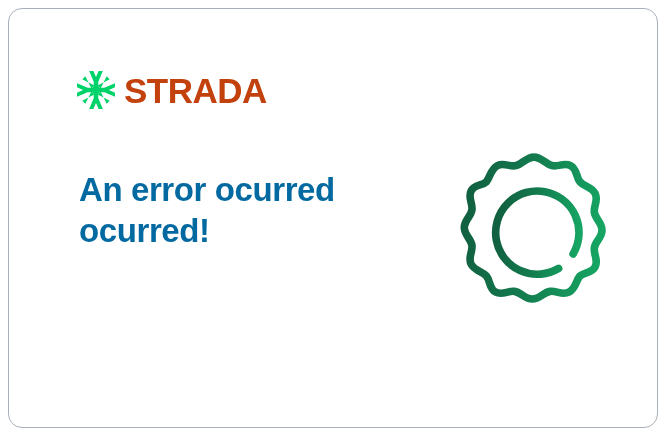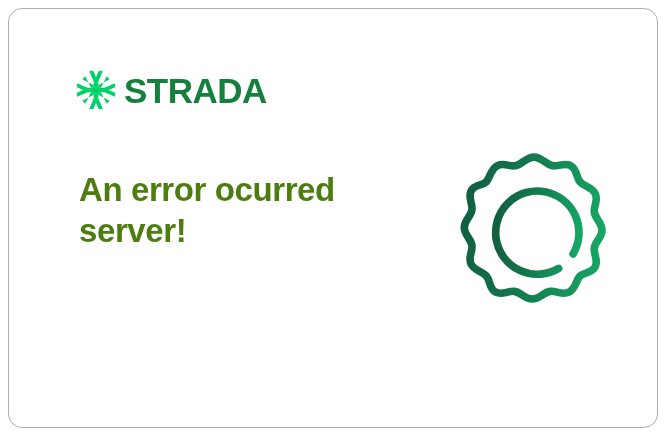--- a/index.html
+++ b/index.html
@@ -42,38 +42,38 @@
     width: 38px;
     height: 38px;
     display: block;
     flex: none;
   }
   #brand-wordmark {
     font-family: "Liberation Sans", sans-serif;
     font-size: 35px;
     font-weight: bold;
     letter-spacing: -0.5px;
-    color: #15803d;
+    color: #c2410c;
     line-height: 1;
     white-space: nowrap;
     user-select: none;
   }
 
   
   #error-message {
     position: absolute;
     left: 70px;
     top: 160px;
     width: 300px;
     font-family: "Liberation Sans", sans-serif;
     font-size: 33px;
     font-weight: bold;
     line-height: 41px;
     letter-spacing: -0.4px;
-    color: #4d7c0f;
+    color: #0369a1;
   }
   #error-message .msg-line {
     display: block;
     white-space: nowrap;
   }
 
   
   #gear-illustration {
     position: absolute;
     left: 440px;
@@ -108,21 +108,21 @@
         <path d="M86 78 L78 86 L70 70 L54 62 L62 54 L70 70 Z"></path>
 
         <circle cx="50" cy="50" r="11"></circle>
       </g>
     </svg>
     <span id="brand-wordmark">STRADA</span>
   </div>
 
   <div id="error-message">
     <span class="msg-line">An error ocurred</span>
-    <span class="msg-line">server!</span>
+    <span class="msg-line">ocurred!</span>
   </div>
 
   <div id="gear-illustration">
     <svg viewBox="0 0 200 200" aria-hidden="true">
       <defs>
         <linearGradient id="gearGrad" x1="0" y1="0.45" x2="1" y2="0.55">
           <stop offset="0%" stop-color="#116040"></stop>
           <stop offset="45%" stop-color="#137a4e"></stop>
           <stop offset="100%" stop-color="#16a563"></stop>
         </linearGradient>

